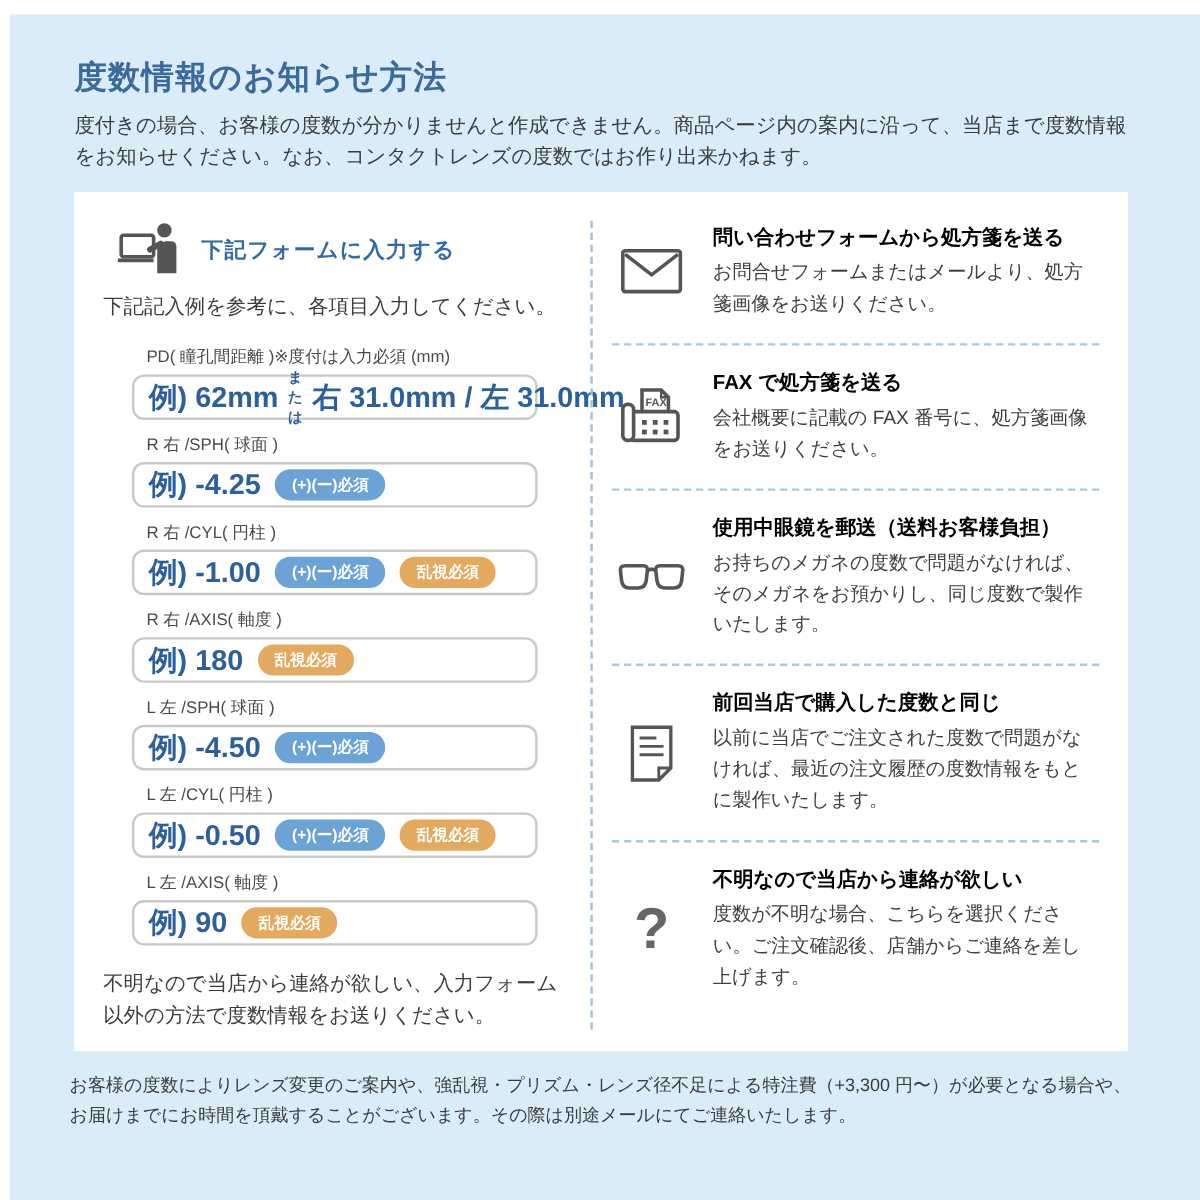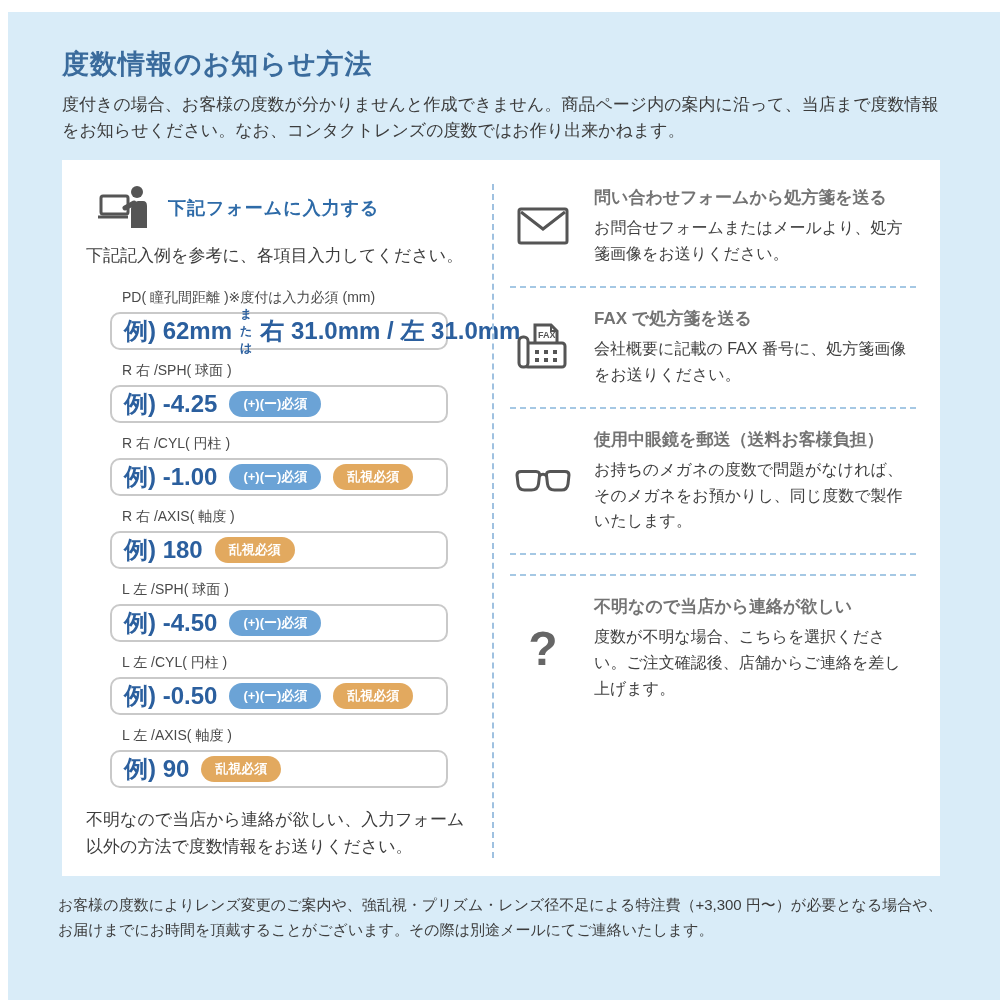--- a/index.html
+++ b/index.html
@@ -134,21 +134,21 @@
   .method-icon {
     width: 66px;
     min-width: 66px;
     display: flex;
     justify-content: center;
     align-items: center;
   }
   .method-title {
     font-size: 17px;
     font-weight: bold;
-    color: #737373;
+    color: #000000;
     margin-bottom: 6px;
   }
   .method-body {
     font-size: 16px;
     line-height: 1.62;
     color: #3f3f3f;
     width: 322px;
   }
   .h-divider {
     border-top: 2px dashed #a5c8e4;
@@ -318,20 +318,35 @@
         </svg>
       </div>
       <div>
         <div class="method-title">使用中眼鏡を郵送（送料お客様負担）</div>
         <div class="method-body">お持ちのメガネの度数で問題がなければ、そのメガネをお預かりし、同じ度数で製作いたします。</div>
       </div>
     </div>
 
     <div class="h-divider"></div>
 
+    <div class="method">
+      <div class="method-icon">
+        <svg width="40" height="48" viewBox="0 0 40 48">
+          <path d="M4 2 L36 2 L36 36 L26 46 L4 46 Z" fill="none" stroke="#555555" stroke-width="2.8"></path>
+          <path d="M26 46 L26 36 L36 36" fill="none" stroke="#555555" stroke-width="2.4"></path>
+          <line x1="10" y1="11" x2="24" y2="11" stroke="#555555" stroke-width="2.4"></line>
+          <line x1="10" y1="18" x2="30" y2="18" stroke="#555555" stroke-width="2.4"></line>
+          <line x1="10" y1="25" x2="30" y2="25" stroke="#555555" stroke-width="2.4"></line>
+        </svg>
+      </div>
+      <div>
+        <div class="method-title">前回当店で購入した度数と同じ</div>
+        <div class="method-body">以前に当店でご注文された度数で問題がなければ、最近の注文履歴の度数情報をもとに製作いたします。</div>
+      </div>
+    </div>
 
     <div class="h-divider"></div>
 
     <div class="method">
       <div class="method-icon">
         <span class="q-glyph">?</span>
       </div>
       <div>
         <div class="method-title">不明なので当店から連絡が欲しい</div>
         <div class="method-body">度数が不明な場合、こちらを選択ください。ご注文確認後、店舗からご連絡を差し上げます。</div>

